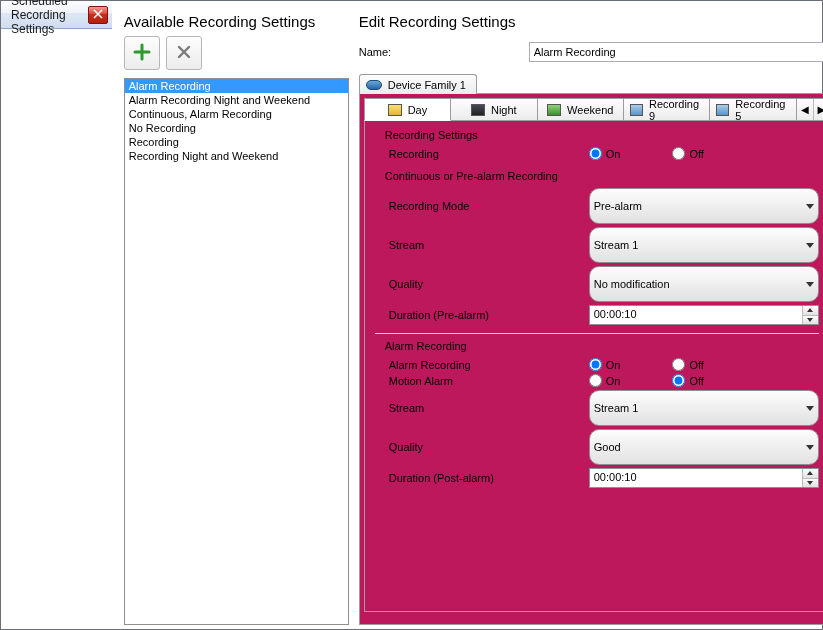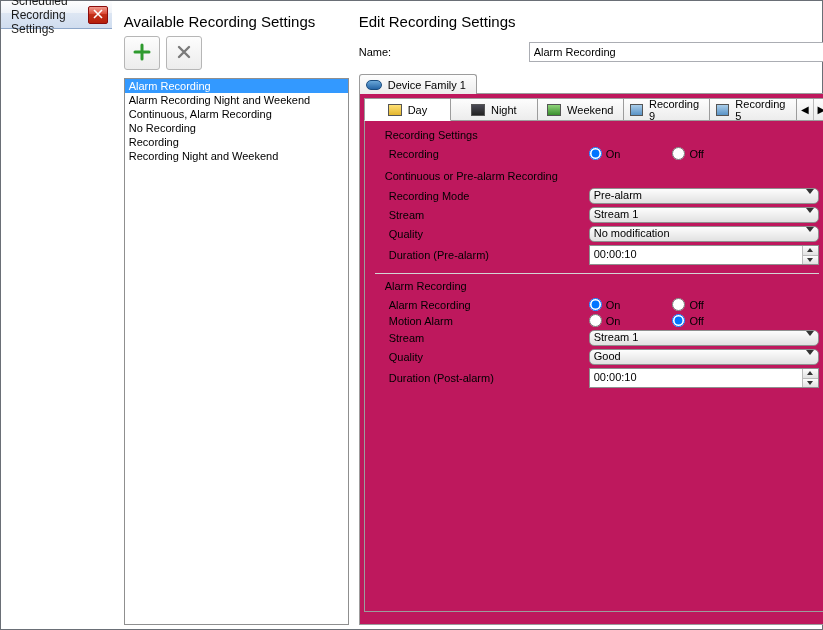--- a/index.html
+++ b/index.html
@@ -174,26 +174,26 @@
   .row {
     display:flex; align-items:center;
     margin:3px 0;
     padding-left:14px;
   }
   .row .rlabel { width:200px; }
   .radio-group { display:flex; align-items:center; gap:52px; }
   .radio-label { display:flex; align-items:center; gap:4px; }
   .radio-label input { margin:0; }
   .dropdown {
-    width:230px; height:16px;
+    width:230px; height:36px;
     border:1px solid #8f8f8f;
-    border-radius:5px;
+    border-radius:10px;
     background:linear-gradient(to bottom,#fdfdfd,#e1e1e1);
     padding:0 4px;
-    display:flex; justify-content:space-between;
+    display:flex; align-items:center; justify-content:space-between;
     cursor:default;
   }
   .dropdown .caret {
     width:0; height:0;
     border-left:4px solid transparent;
     border-right:4px solid transparent;
     border-top:5px solid #333;
   }
   .spinner {
     width:230px; height:20px;

